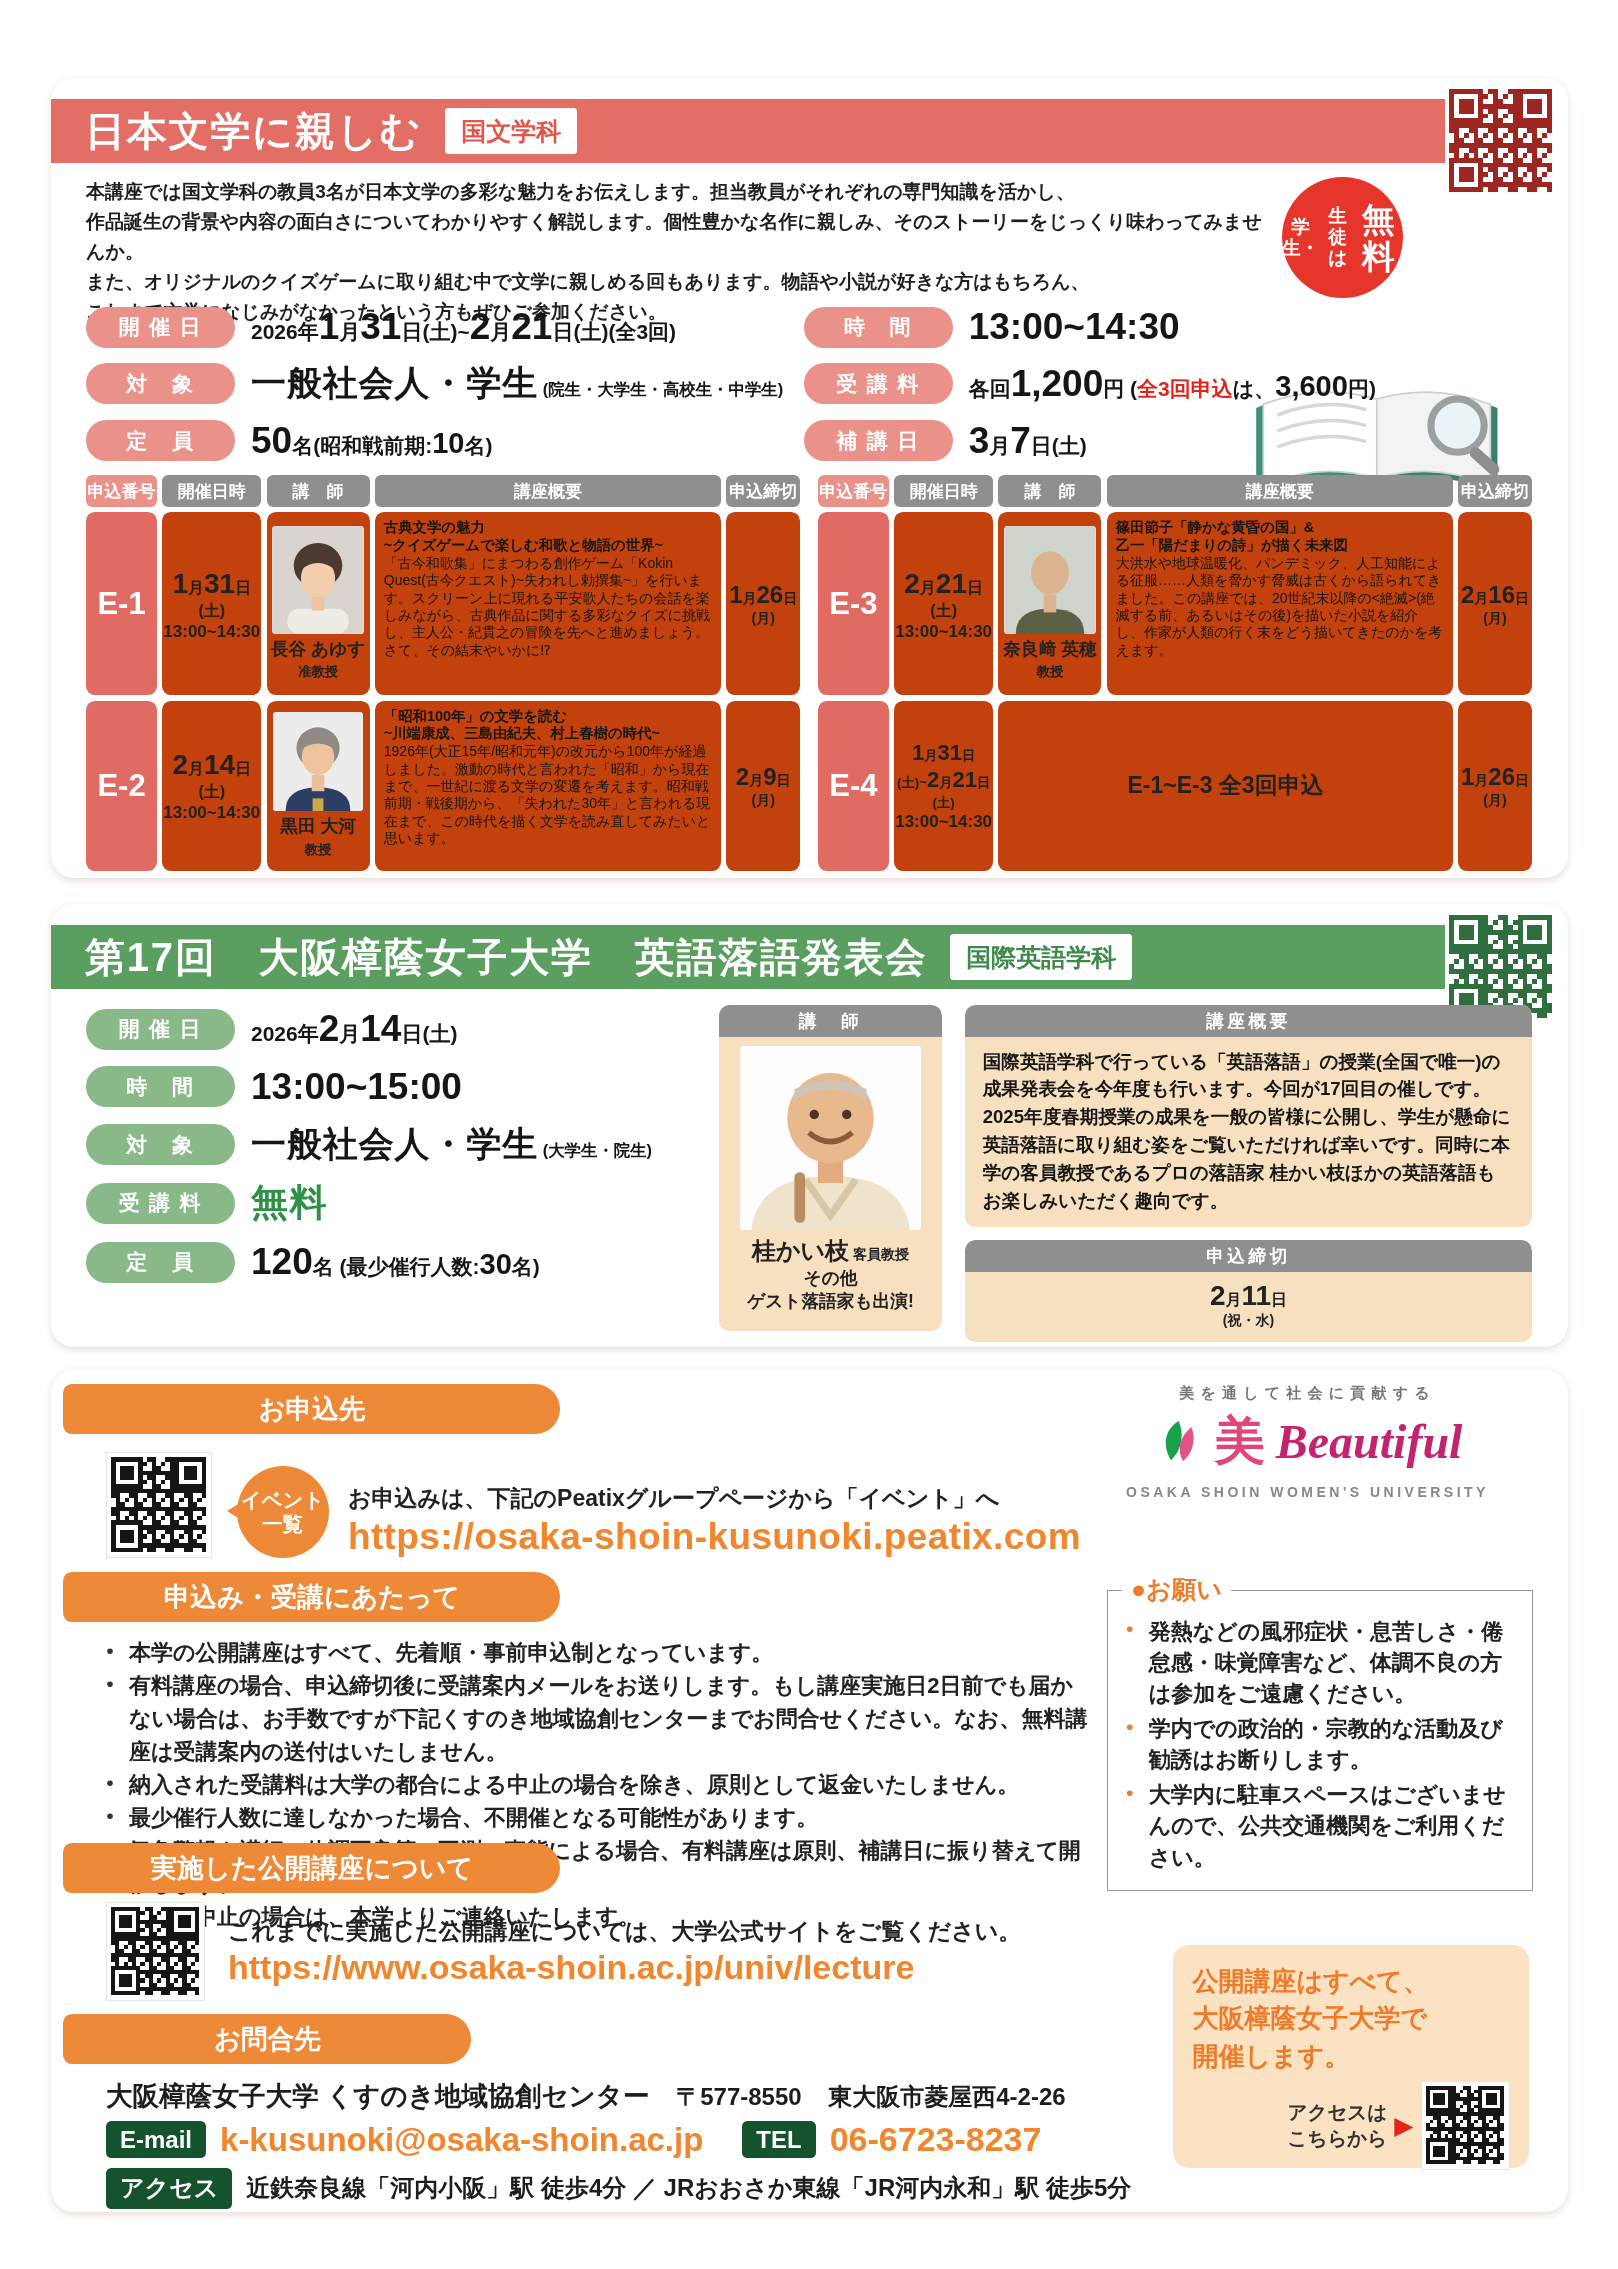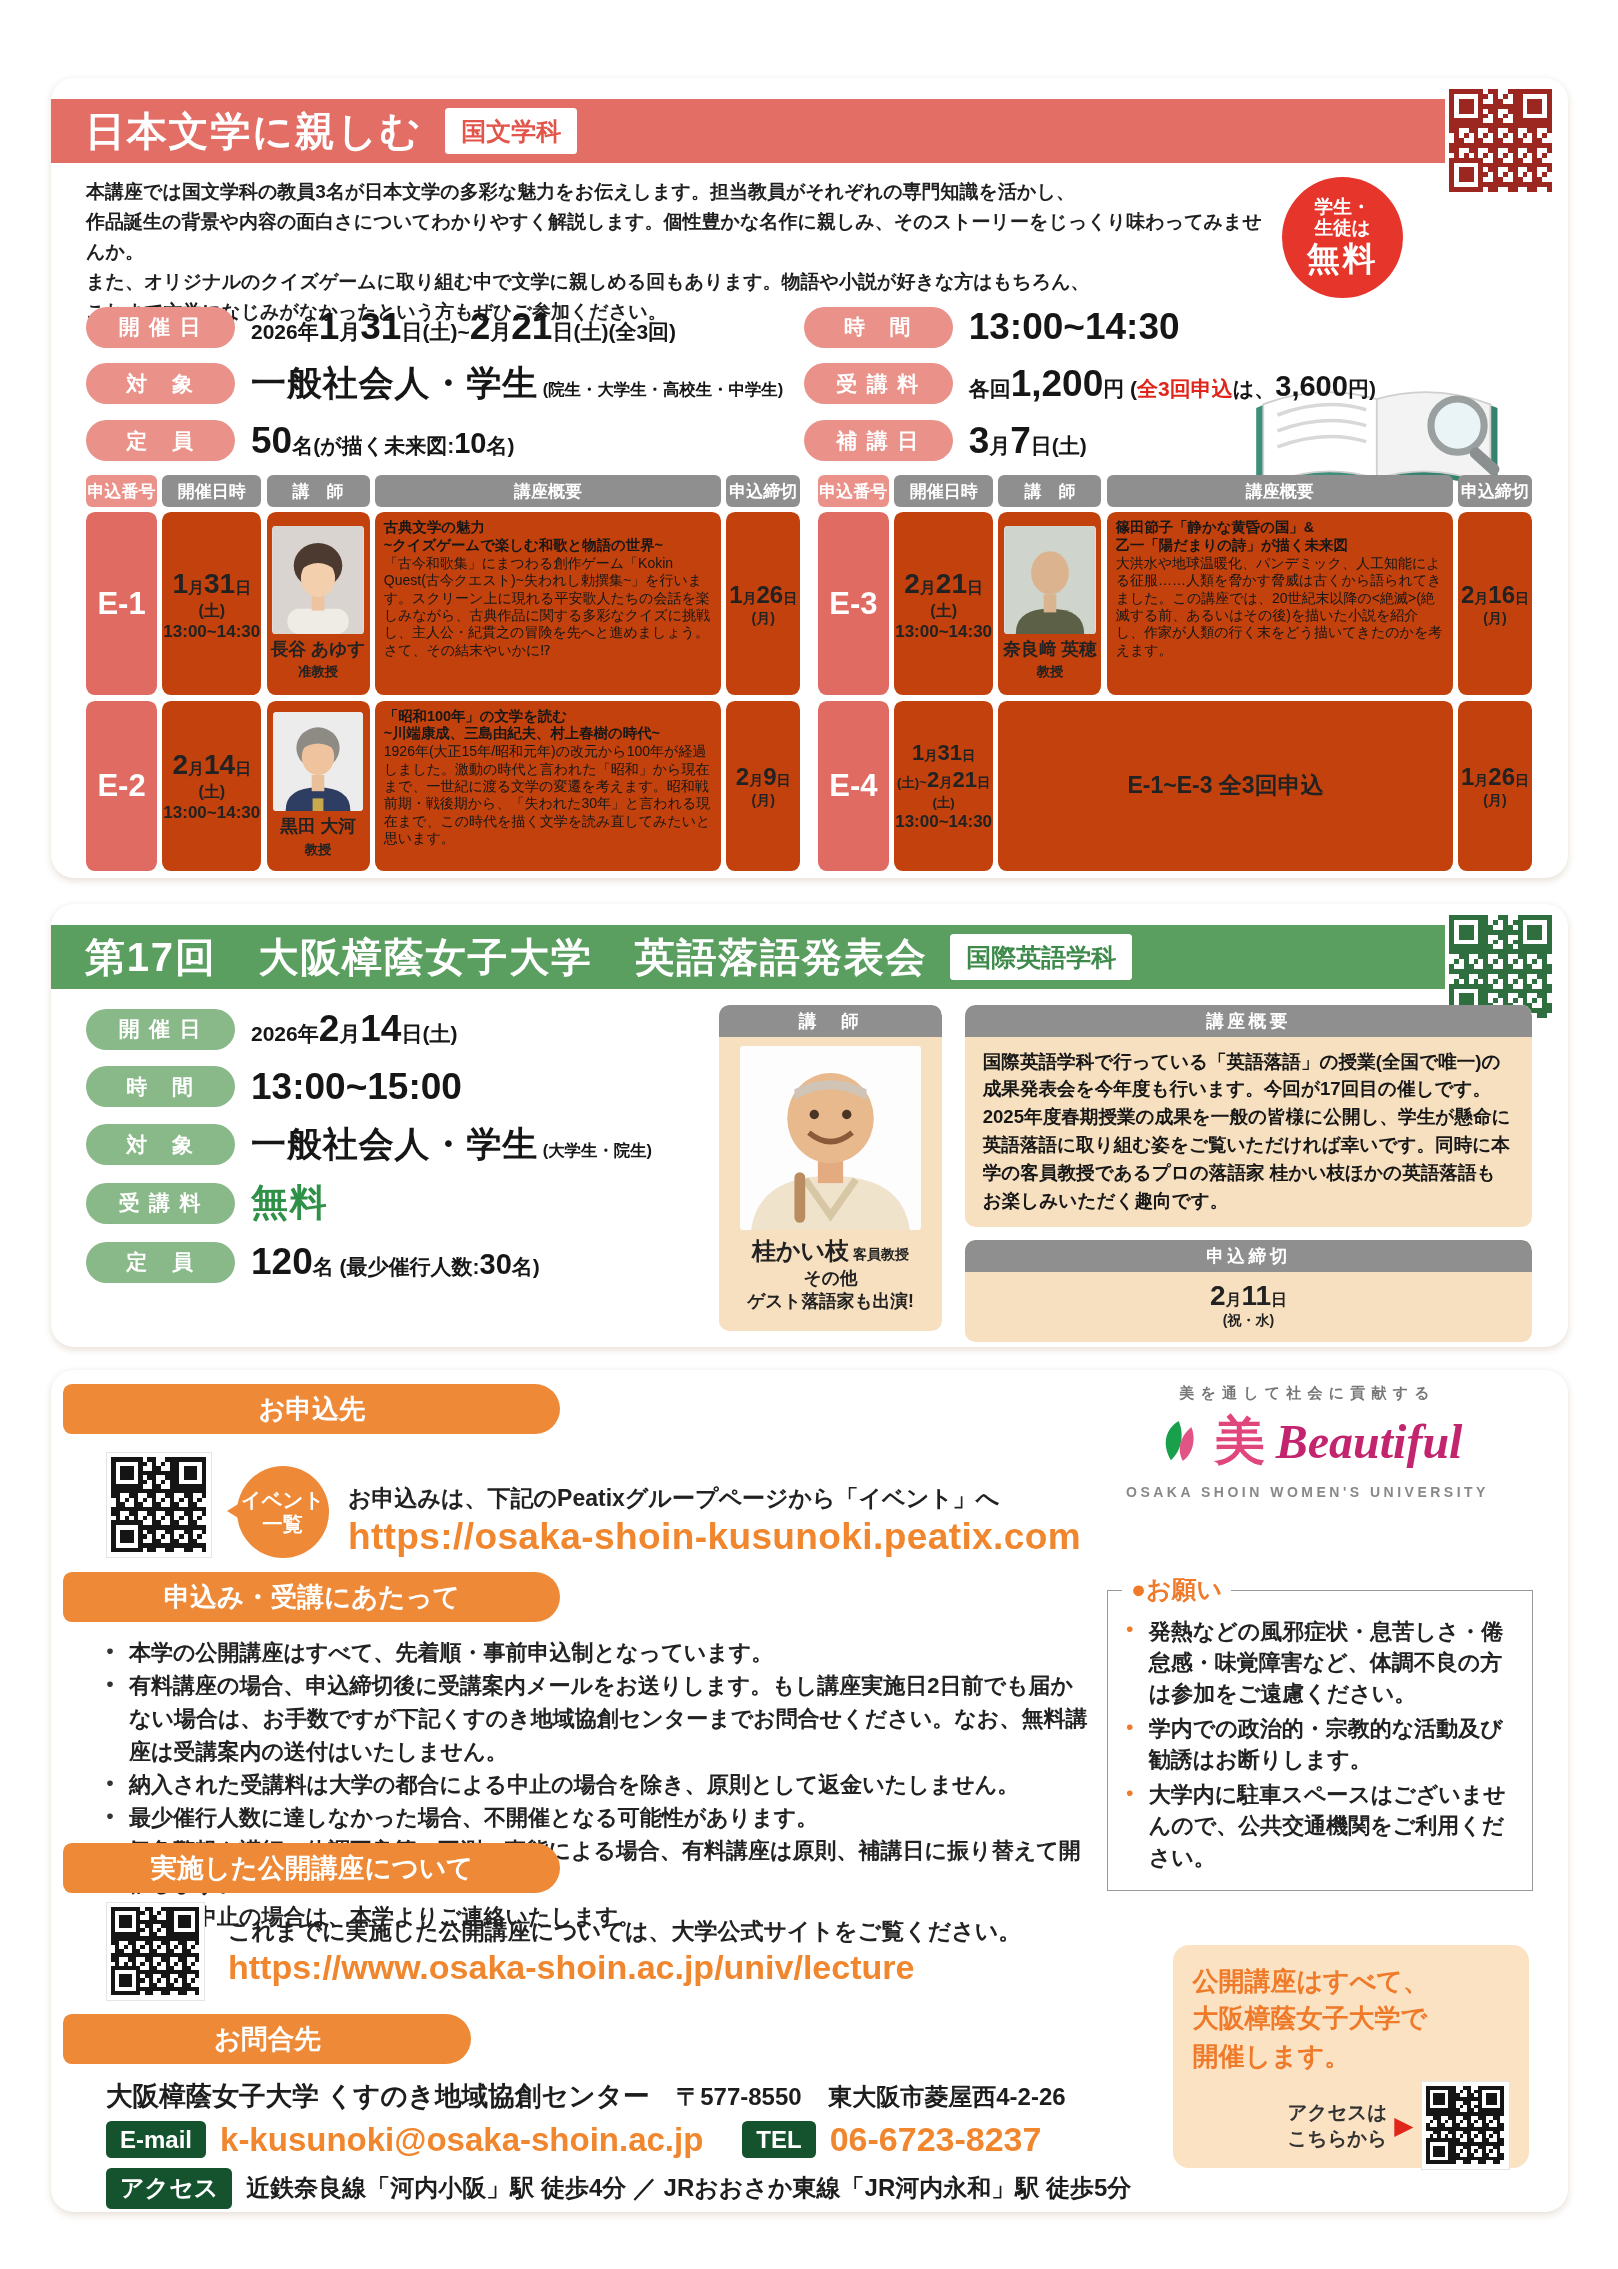--- a/index.html
+++ b/index.html
@@ -28,21 +28,21 @@
   #card2 .band-badge{color:#3d8a4b}
 
   .qr{display:block}
   .qr svg{display:block;width:100%;height:100%}
   #qr1{position:absolute;top:10.6px;right:16px;width:103px;height:103px;color:#9c2620}
   #qr2{position:absolute;top:10.6px;right:16px;width:103px;height:103px;color:#2f6f3f}
 
   
   #desc{position:absolute;top:99px;left:35px;width:1188px;font-size:19px;line-height:1.58;font-weight:600;color:#1f1f1f}
   #free{position:absolute;top:99px;right:165px;width:121px;height:121px;border-radius:50%;background:#e6352b;color:#fff;
-        display:flex;flex-direction:column;align-items:center;justify-content:center;line-height:1.12;font-weight:700;text-align:center}
+        display:flex;flex-direction:row;align-items:center;justify-content:center;line-height:1.12;font-weight:700;text-align:center}
   #free .fs{font-size:18.6px}
   #free .fl{font-size:33px;font-weight:900;letter-spacing:2.7px;margin-top:2.7px}
   #book{position:absolute;top:282px;right:51px;width:275px;height:160px}
 
   #info1{position:absolute;top:225px;left:35px;width:1446px;display:grid;grid-template-columns:700px 1fr;column-gap:17.7px}
   .icol{display:flex;flex-direction:column;gap:8.9px}
   .irow{display:flex;align-items:center;gap:16px;min-height:48px}
   .pill{flex:0 0 149px;height:41px;border-radius:20.4px;color:#fff;font-weight:800;font-size:21px;display:flex;align-items:center;justify-content:center;letter-spacing:1.8px;white-space:nowrap}
   .s1pill{background:#ea9289}
   .s2pill{background:#8ab989}
@@ -470,21 +470,21 @@
       <div class="irow">
         <span class="pill s1pill">開 催 日</span>
         <span class="ival"><span class="p-sm">2026年</span><span class="p-lg">1</span><span class="p-sm">月</span><span class="p-lg">31</span><span class="p-sm">日(土)</span><span class="p-sm">~</span><span class="p-lg">2</span><span class="p-sm">月</span><span class="p-lg">21</span><span class="p-sm">日(土)(全3回)</span></span>
       </div>
       <div class="irow">
         <span class="pill s1pill">対　象</span>
         <span class="ival"><span class="p-xl">一般社会人・学生</span><span class="p-xs"> (院生・大学生・高校生・中学生)</span></span>
       </div>
       <div class="irow">
         <span class="pill s1pill">定　員</span>
-        <span class="ival"><span class="p-lg">50</span><span class="p-sm">名(が描く未来図:</span><span class="p-md">10</span><span class="p-sm">名)</span></span>
+        <span class="ival"><span class="p-lg">50</span><span class="p-sm">名(昭和戦前期:</span><span class="p-md">10</span><span class="p-sm">名)</span></span>
       </div>
     </div>
     <div class="icol">
       <div class="irow">
         <span class="pill s1pill">時　間</span>
         <span class="ival"><span class="p-lg">13:00~14:30</span></span>
       </div>
       <div class="irow">
         <span class="pill s1pill">受 講 料</span>
         <span class="ival"><span class="p-sm">各回</span><span class="p-lg">1,200</span><span class="p-sm">円</span><span class="p-sm"> (</span><span class="p-red">全3回申込</span><span class="p-sm">は、</span><span class="p-md">3,600</span><span class="p-sm">円)</span></span>

